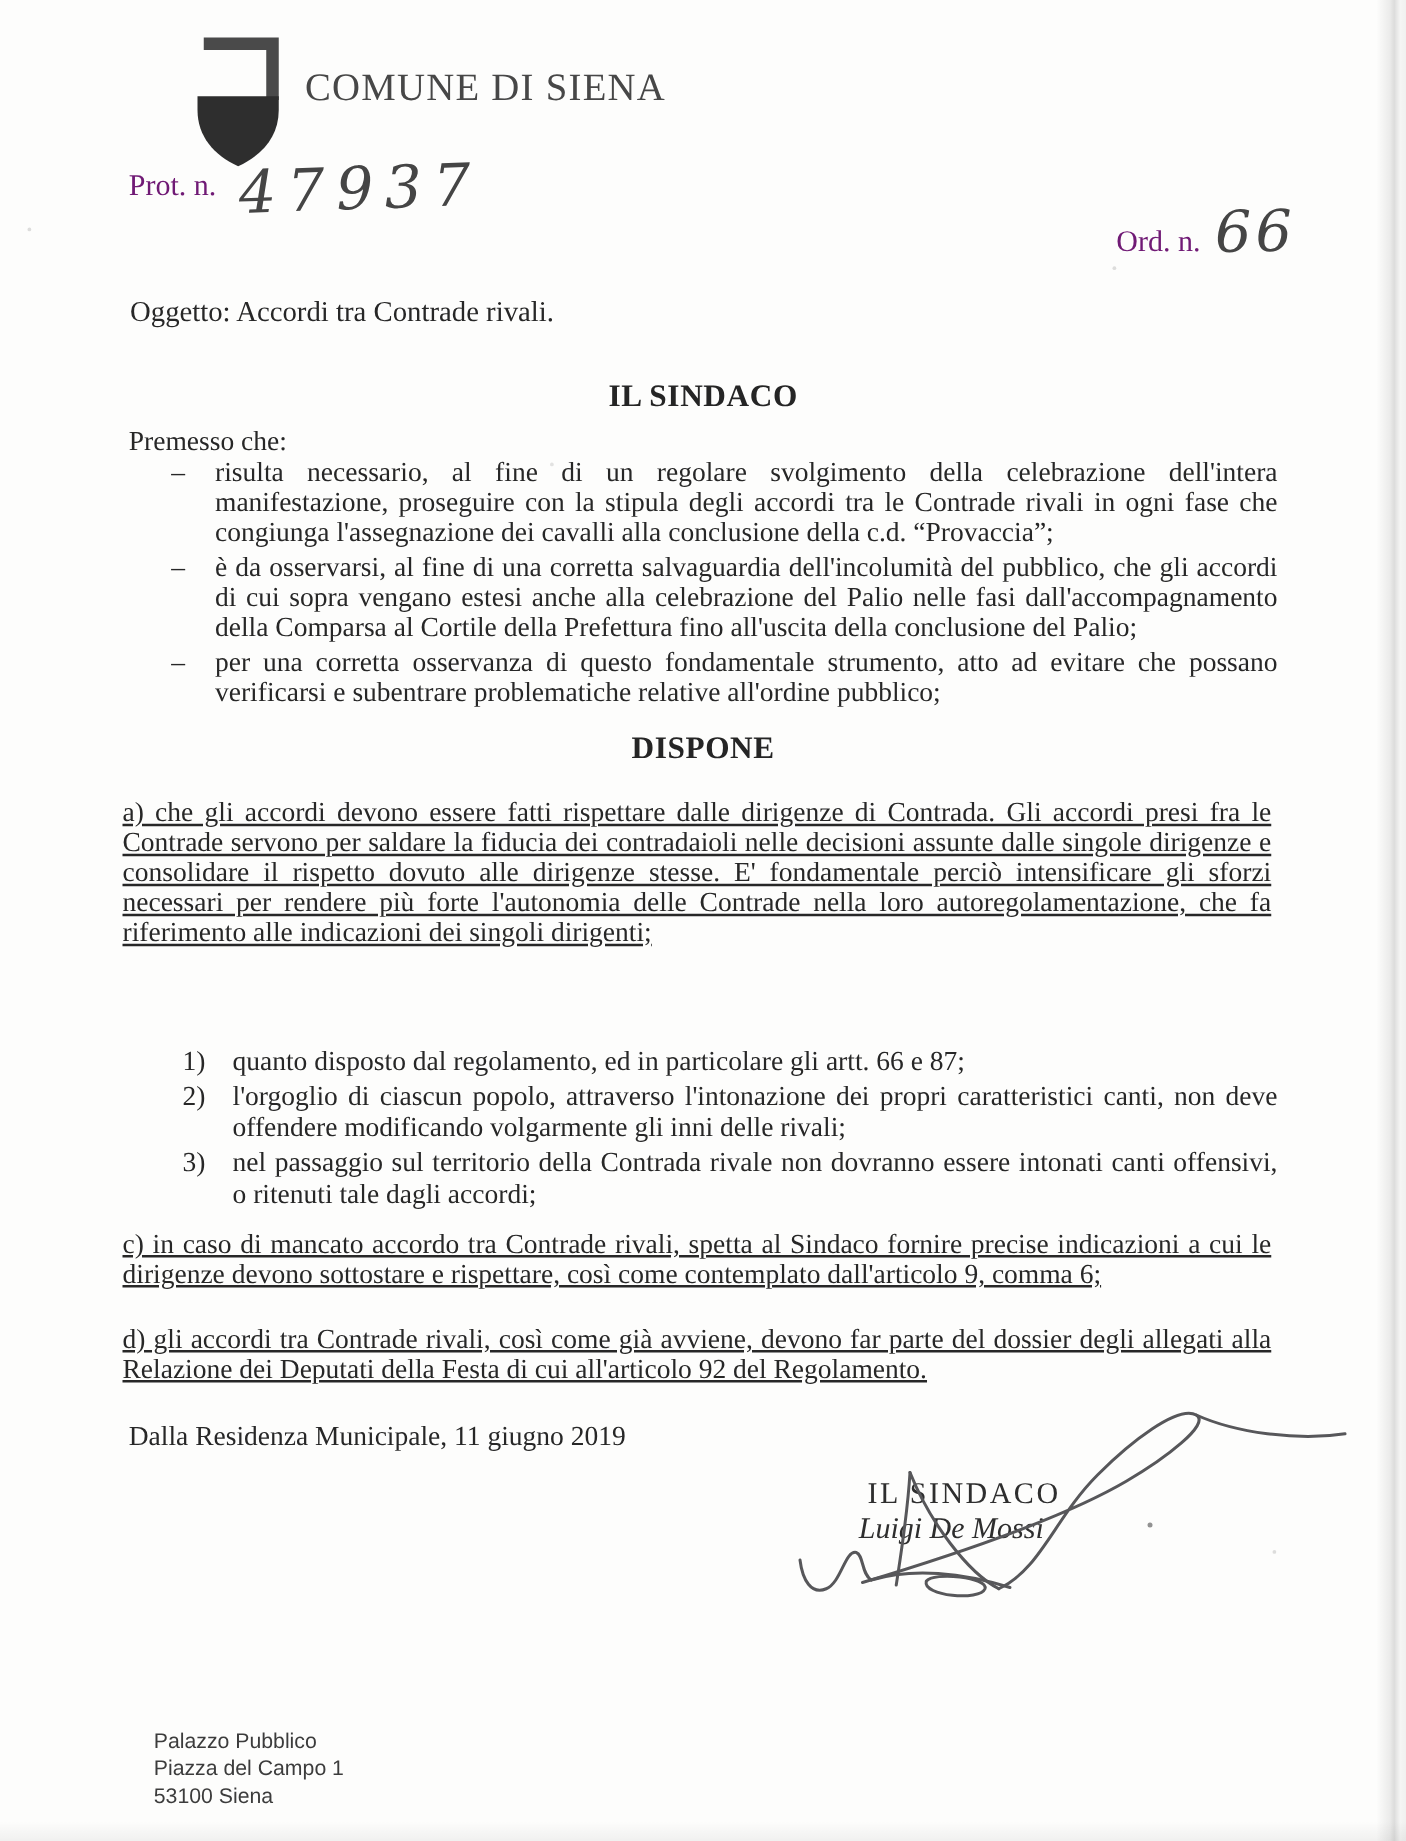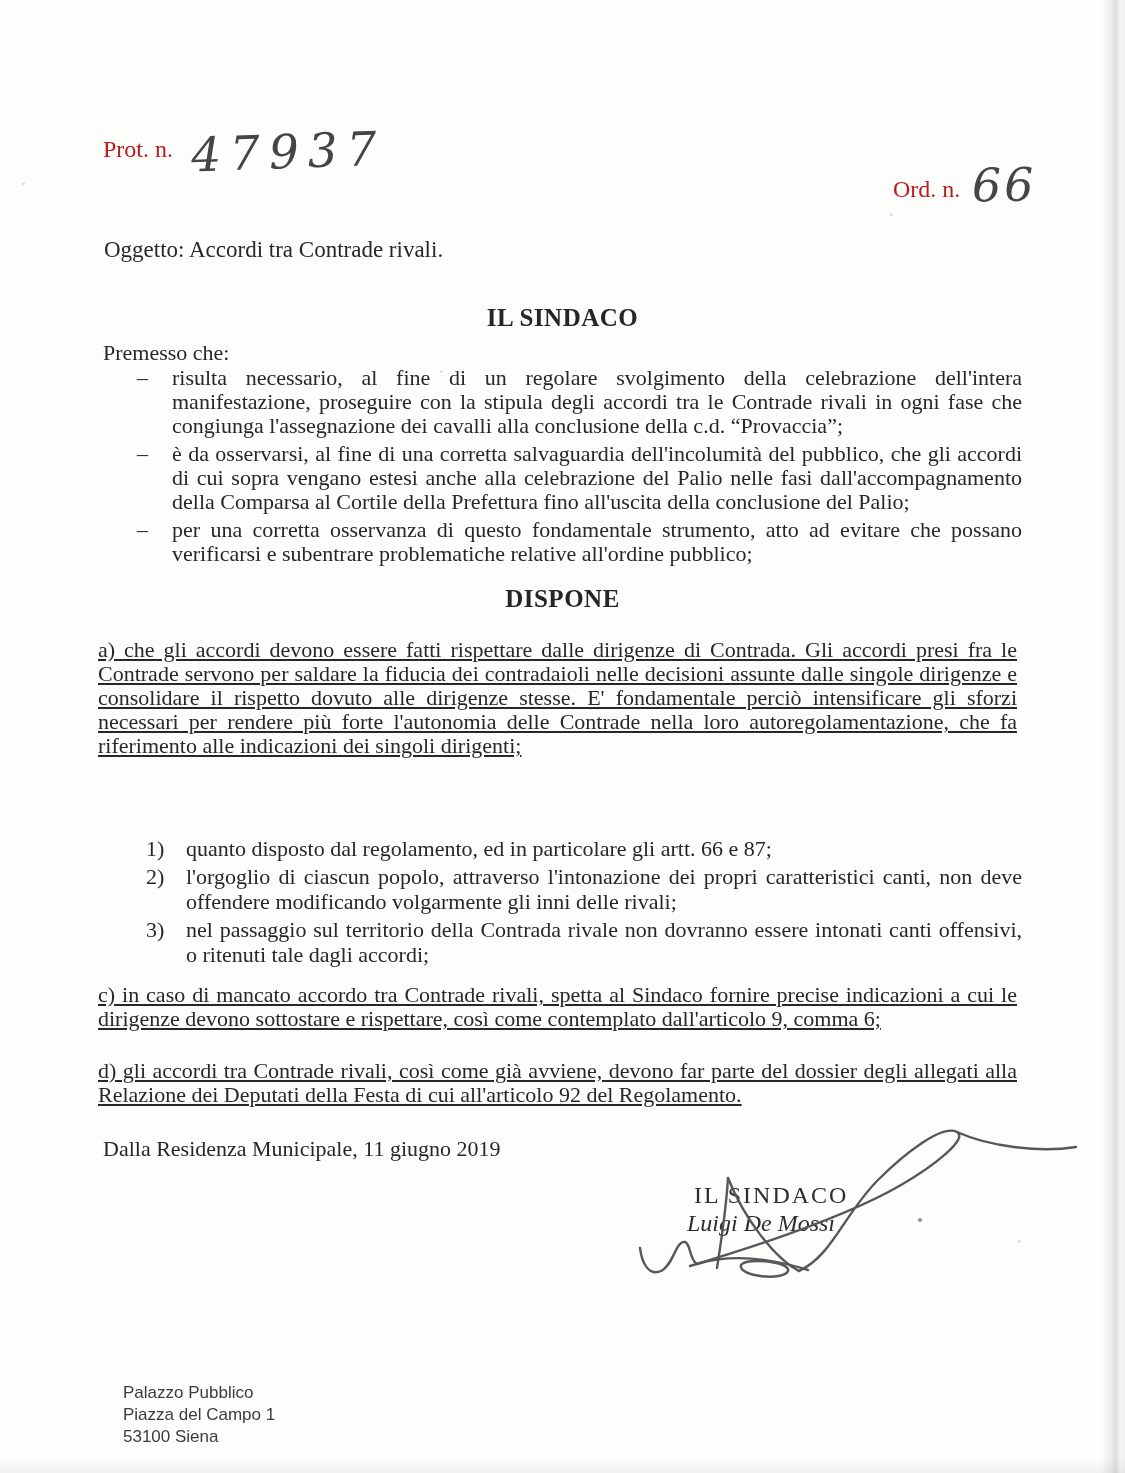--- a/index.html
+++ b/index.html
@@ -18,26 +18,26 @@
   .scan-edge-bottom{
     position:absolute;bottom:0;left:0;width:100%;height:16px;
     background:linear-gradient(to bottom, rgba(0,0,0,0) 0%, rgba(0,0,0,0.05) 100%);
   }
   .speck{position:absolute;border-radius:50%;background:rgba(40,40,40,0.5);}
 
   .header{position:absolute;left:154px;top:28px;display:flex;align-items:flex-start;}
   .org-name{margin:24px 0 0 12px;font-size:31px;letter-spacing:1px;color:#474747;white-space:nowrap;}
 
   .prot-row{position:absolute;left:103px;top:136px;display:flex;align-items:flex-start;}
-  .meta-label{font-size:24px;color:#b91c1c;}
+  .meta-label{font-size:24px;color:#701a75;}
   .handwrite{
     font-family:"DejaVu Serif", serif;font-style:italic;font-weight:400;color:#454545;line-height:1;
   }
   .prot-value{font-size:47px;letter-spacing:9px;margin-left:18px;transform:rotate(-2deg);margin-top:-8px;}
-  .ord-row{position:absolute;left:893px;top:170px;display:flex;align-items:center;}
+  .ord-row{position:absolute;left:893px;top:170px;display:flex;align-items:flex-end;}
   .ord-value{font-size:46px;letter-spacing:3px;margin-left:12px;margin-top:-8px;transform:rotate(-1deg);}
 
   .subject{position:absolute;left:103px;top:236px;margin:1px;font-size:23px;}
 
   .center-heading{position:absolute;left:0;width:1125px;margin:0;text-align:center;
     font-size:25px;font-weight:bold;color:#252525;letter-spacing:0.5px;}
   .h-sindaco{top:304px;}
   .h-dispone{top:585px;}
 
   .premise-intro{position:absolute;left:103px;top:340px;margin:0;font-size:22px;}
@@ -67,20 +67,27 @@
   .sig-scrawl{position:absolute;left:0;top:0;}
 
   .footer{position:absolute;left:123px;top:1382px;font-family:"Liberation Sans", sans-serif;
     font-size:17px;line-height:22px;color:#3c3c3c;}
 </style>
 </head>
 <body>
 
 <div class="page">
 
+  <div class="header">
+    <svg width="78" height="110" viewBox="0 0 78 110" aria-hidden="true">
+      <path d="M9 7 H64 V52" fill="none" stroke="#4a4a4a" stroke-width="10"></path>
+      <path d="M4 49 H69 V60 C69 81 56 96 36.5 105 C17 96 4 81 4 60 Z" fill="#2e2e2e"></path>
+    </svg>
+    <div class="org-name">COMUNE DI SIENA</div>
+  </div>
 
   <div class="prot-row">
     <span class="meta-label">Prot. n.</span>
     <span class="handwrite prot-value">47937</span>
   </div>
 
   <div class="ord-row">
     <span class="meta-label">Ord. n.</span>
     <span class="handwrite ord-value">66</span>
   </div>

